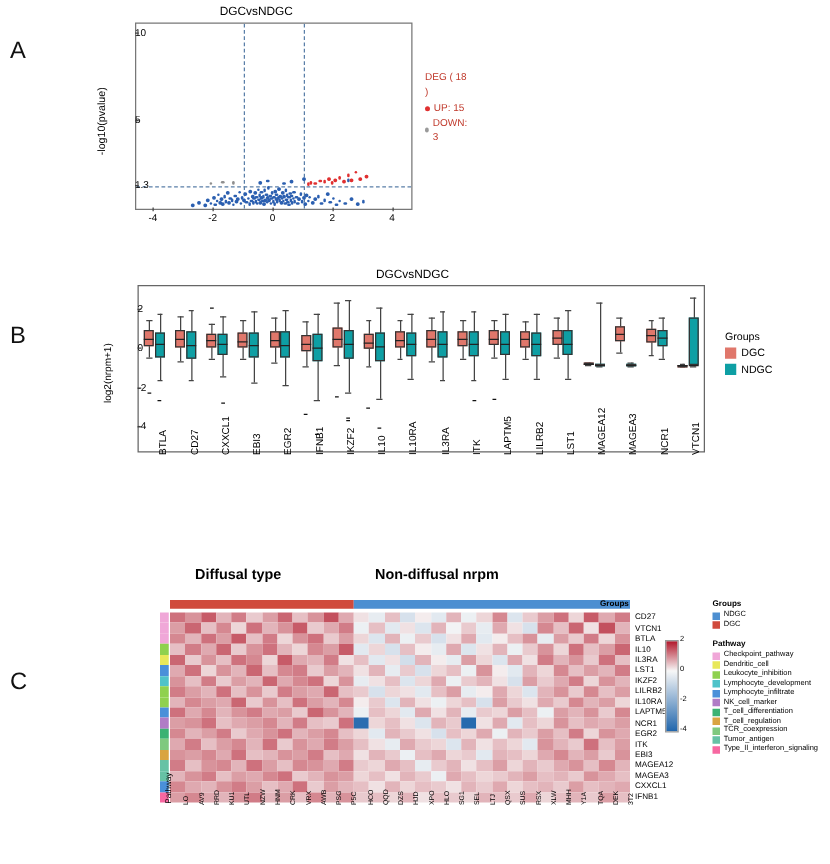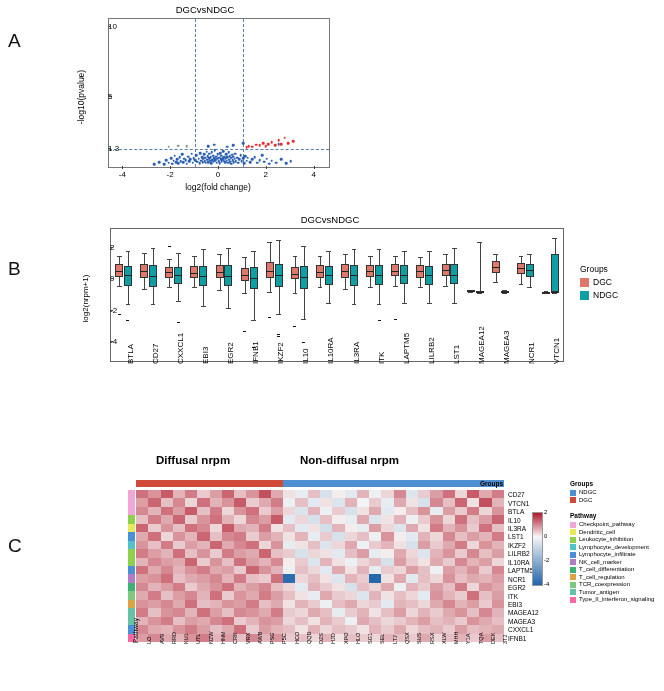--- a/index.html
+++ b/index.html
@@ -405,21 +405,31 @@
       <div class="dot" style="left: 169.783px; top: 121.472px; background: rgb(224, 48, 48);"></div>
       <div class="dot" style="left: 172.174px; top: 124.962px; background: rgb(224, 48, 48);"></div>
       <div class="dot" style="left: 175.761px; top: 118.679px; background: rgb(224, 48, 48);"></div>
       <div class="dot" style="left: 179.348px; top: 123.985px; background: rgb(224, 48, 48);"></div>
       <div class="dot" style="left: 184.13px; top: 122.17px; background: rgb(224, 48, 48);"></div>
       <div class="dot" style="left: 59.7826px; top: 127.755px; background: rgb(143, 143, 143);"></div>
       <div class="dot" style="left: 69.3478px; top: 126.777px; background: rgb(143, 143, 143);"></div>
       <div class="dot" style="left: 77.7174px; top: 127.336px; background: rgb(143, 143, 143);"></div>
     </div>
   <div class="va-ylabel">-log10(pvalue)</div>
-  <div class="va-xlabel">log2(fold change)</div>
+  <div class="va-legend">
+    <div class="lg-title">DEG ( 18 )</div>
+    <div class="lg-row">
+      <span class="lg-sq" id="va-lg-up" style="background: rgb(224, 48, 48);"></span>
+      <span>UP: 15</span>
+    </div>
+    <div class="lg-row">
+      <span class="lg-sq" id="va-lg-down" style="background: rgb(154, 154, 154);"></span>
+      <span>DOWN: 3</span>
+    </div>
+  </div>
 <div class="va-ytick" style="top: 143.849px; left: 68px;">1.3</div>
     <div class="va-ytickmark" style="top: 143.849px; left: 68px;"></div>
     <div class="va-ytick" style="top: 92.1887px; left: 68px;">5</div>
     <div class="va-ytickmark" style="top: 92.1887px; left: 68px;"></div>
     <div class="va-ytick" style="top: 22.3774px; left: 68px;">10</div>
     <div class="va-ytickmark" style="top: 22.3774px; left: 68px;"></div>
     <div class="va-xtick" style="left: 82.3478px; top: 162px;">-4</div>
     <div class="va-xtickmark" style="left: 82.3478px; top: 162px;"></div>
     <div class="va-xtick" style="left: 130.174px; top: 162px;">-2</div>
     <div class="va-xtickmark" style="left: 130.174px; top: 162px;"></div>
@@ -664,21 +674,21 @@
     <div class="bx-ytickmark" style="top: 129.143px; left: 70px;"></div>
     <div class="bx-ytick" style="top: 97.7143px; left: 70px;">-2</div>
     <div class="bx-ytickmark" style="top: 97.7143px; left: 70px;"></div>
     <div class="bx-ytick" style="top: 66.2857px; left: 70px;">0</div>
     <div class="bx-ytickmark" style="top: 66.2857px; left: 70px;"></div>
     <div class="bx-ytick" style="top: 34.8571px; left: 70px;">2</div>
     <div class="bx-ytickmark" style="top: 34.8571px; left: 70px;"></div>
   </div>
 
 <div id="panelC">
-  <div class="hm-type-label" style="left:116px; top:4px;">Diffusal nrpm</div>
+  <div class="hm-type-label" style="left:116px; top:4px;">Diffusal type</div>
   <div class="hm-type-label" style="left:260px; top:4px;">Non-diffusal nrpm</div>
   <div class="hm-grid" id="hm-grid" style="grid-template-columns: repeat(30, 1fr); grid-template-rows: repeat(18, 1fr);">
       <div class="hm-cell" style="background: rgb(206, 113, 125);"></div>
       <div class="hm-cell" style="background: rgb(216, 147, 155);"></div>
       <div class="hm-cell" style="background: rgb(199, 91, 104);"></div>
       <div class="hm-cell" style="background: rgb(226, 180, 186);"></div>
       <div class="hm-cell" style="background: rgb(209, 124, 135);"></div>
       <div class="hm-cell" style="background: rgb(233, 202, 206);"></div>
       <div class="hm-cell" style="background: rgb(219, 158, 165);"></div>
       <div class="hm-cell" style="background: rgb(202, 102, 114);"></div>

